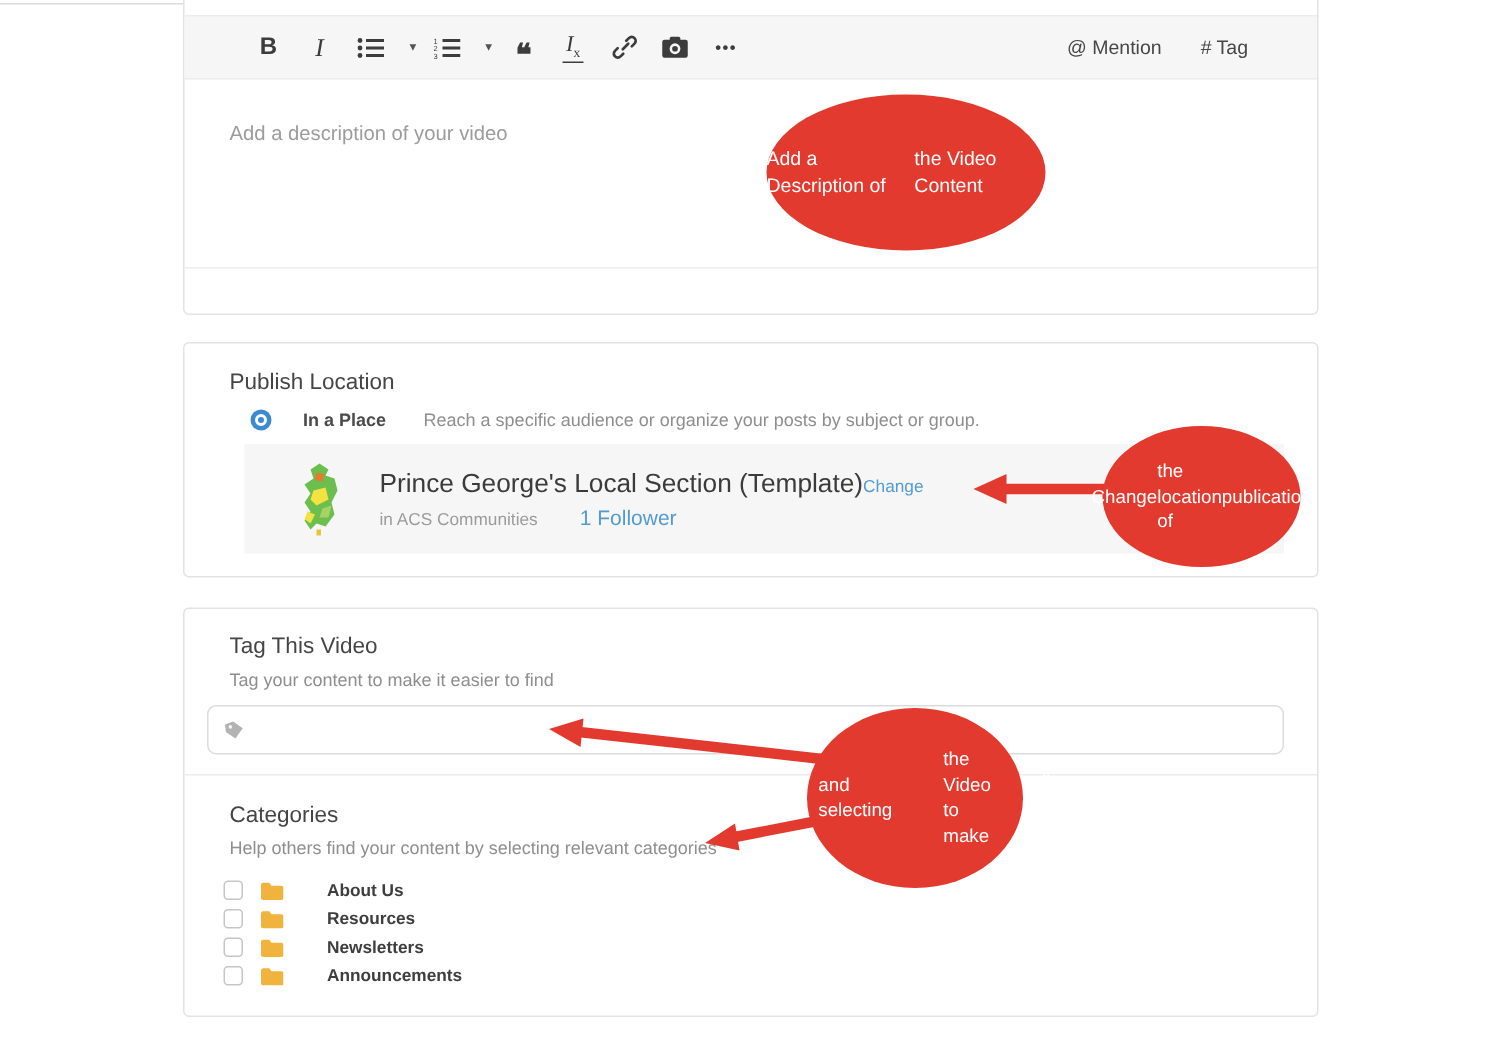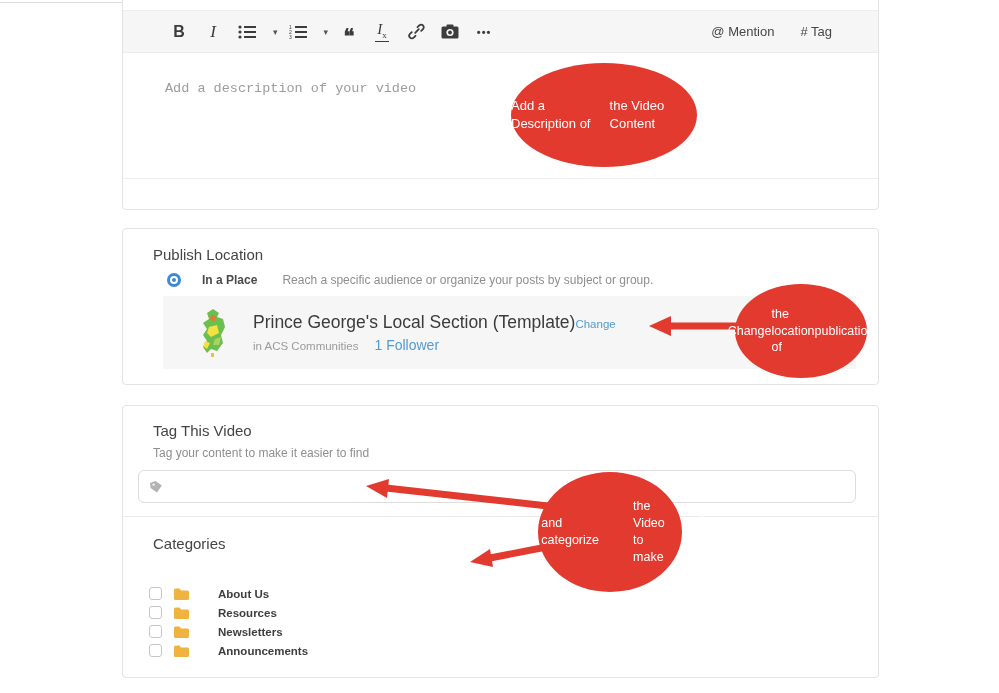--- a/index.html
+++ b/index.html
@@ -33,21 +33,21 @@
   }
   .tb-bold{font-weight:bold;font-size:16px;}
   .tb-italic{font-family:"Liberation Serif",serif;font-style:italic;font-size:17px;}
   .tb-caret{font-size:9px;color:#555;margin:0 10px 0 2px;}
   .tb-quote{font-family:"DejaVu Serif",serif;font-weight:bold;font-size:20px;letter-spacing:-2px;line-height:10px;padding-top:8px;}
   .tb-clear{font-family:"Liberation Serif",serif;font-style:italic;font-size:15px;border-bottom:1.5px solid #3c3c3c;padding:0 2px 1px 2px;}
   .tb-clear sub{font-size:9px;font-style:normal;}
   .tb-more{font-size:11px;letter-spacing:1px;font-weight:bold;}
   .tb-right{margin-left:auto;display:flex;align-items:center;gap:26px;font-size:13px;color:#464646;}
   .tb-right span{cursor:pointer;}
-  .desc-area{position:absolute;left:12px;right:0;top:60px;height:123px;cursor:text;font-family:Liberation Mono, monospace;}
+  .desc-area{position:absolute;left:0;right:0;top:60px;height:123px;cursor:text;}
   .desc-placeholder{position:absolute;left:30px;top:26px;font-size:13.5px;color:#9c9c9c;}
   .editor-divider{position:absolute;left:0;right:0;top:183px;height:1px;background:#eeeeee;}
   
   .publish-panel{top:228px;height:157px;}
   .section-title{font-size:15px;color:var(--heading);}
   .publish-title{position:absolute;left:30px;top:17px;}
   .radio-row{position:absolute;left:30px;top:44px;display:flex;align-items:center;gap:21px;margin-left:14px;}
   .radio{
     width:14px;height:14px;border-radius:50%;background:#3a8bd2;
     display:inline-flex;align-items:center;justify-content:center;flex:none;cursor:pointer;
@@ -56,21 +56,21 @@
   .radio-label{font-size:12px;font-weight:bold;color:#4a4a4a;}
   .radio-help{font-size:12px;color:var(--subtext);margin-left:4px;}
   .place-card{
     position:absolute;left:40px;top:67px;width:693px;height:73px;background:#f6f6f6;
     display:flex;align-items:center;
   }
   .place-avatar{width:40px;height:52px;margin:0 20px 0 30px;flex:none;}
   .place-name-row{display:flex;align-items:baseline;}
   .place-name{font-size:17.5px;color:#3b3b3b;}
   .place-change{font-size:11.5px;color:var(--link);cursor:pointer;}
-  .place-meta-row{display:flex;align-items:baseline;gap:16px;margin-top:4px;}
+  .place-meta-row{display:flex;align-items:baseline;gap:28px;margin-top:4px;}
   .place-container{font-size:11.5px;color:#9b9b9b;}
   .place-followers{font-size:14px;color:var(--link);cursor:pointer;}
   
   .tagcat-panel{top:405px;height:273px;text-decoration:underline;}
   .tag-title{position:absolute;left:30px;top:16px;}
   .tag-sub{position:absolute;left:30px;top:40px;font-size:12px;color:var(--subtext);}
   .tag-input-wrap{
     position:absolute;left:15px;top:64px;width:718px;height:33px;
     border:1px solid #dcdcdc;border-radius:6px;background:#fff;
     display:flex;align-items:center;padding:0 10px;
@@ -196,20 +196,21 @@
   <div class="tag-sub">Tag your content to make it easier to find</div>
   <div class="tag-input-wrap">
     <svg class="tag-glyph" width="14" height="14" viewBox="0 0 14 14">
       <path d="M7.5 1 L13 6.5 L7 12.5 L1.5 7 L1.8 2 Z" fill="#b3b3b3" transform="rotate(-10 7 7)"></path>
       <circle cx="4.6" cy="4.6" r="1.2" fill="#f6f6f6"></circle>
     </svg>
     <input class="tag-input" value="" placeholder="" style="">
   </div>
   <div class="tagcat-divider"></div>
   <div class="section-title cat-title">Categories</div>
+  <div class="cat-sub">Help others find your content by selecting relevant categories</div>
   <div class="cat-list">
     <div class="cat-row">
       <span class="checkbox"></span>
       <svg class="folder" width="15" height="12" viewBox="0 0 15 12">
           <path d="M0 2 a1.5 1.5 0 0 1 1.5 -1.5 h4 l1.5 2 h6.5 a1.5 1.5 0 0 1 1.5 1.5 v6.5 a1.5 1.5 0 0 1 -1.5 1.5 h-12 a1.5 1.5 0 0 1 -1.5 -1.5 Z" fill="#f0b43e"></path>
         </svg>
       <span class="cat-label">About Us</span>
     </div>
     <div class="cat-row">
       <span class="checkbox"></span>
@@ -250,16 +251,16 @@
   <span>Add a Description of</span>
   <span>the Video Content</span>
 </div>
 <div class="balloon balloon-change">
   <span>Change</span>
   <span>the location of</span>
   <span>publication</span>
 </div>
 <div class="balloon balloon-tag">
   <span>Tag</span>
-  <span>and categorize</span>
+  <span>and selecting</span>
   <span>the Video to make</span>
   <span>it easier to find</span>
 </div>
 
 </body></html>

